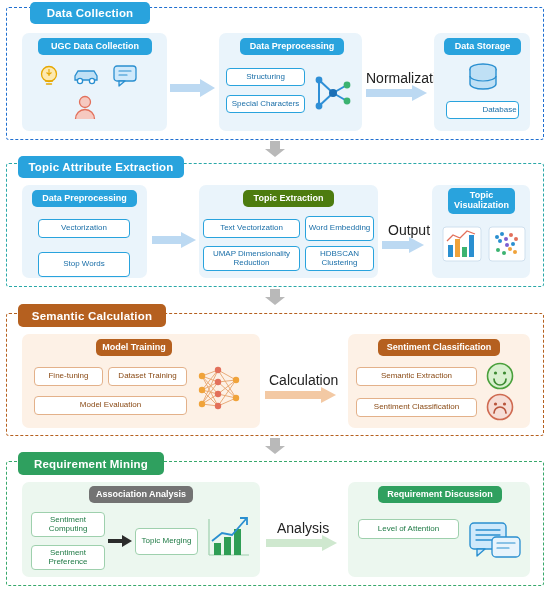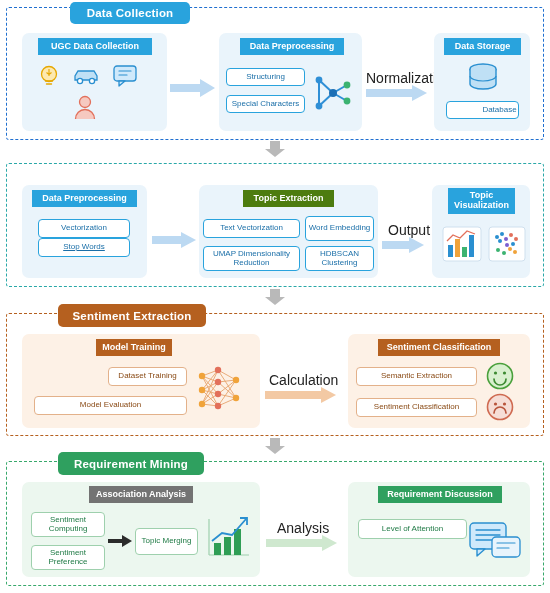--- a/index.html
+++ b/index.html
@@ -5,28 +5,28 @@
   html,body{margin:0;padding:0;}
   body{width:550px;height:593px;background:#ffffff;font-family:"Liberation Sans",sans-serif;overflow:hidden;}
   .canvas{position:relative;width:550px;height:593px;}
 
   
   .section{position:absolute;box-sizing:border-box;}
   .dashed{border:1.6px dashed;border-radius:3px;}
 
   .sec-title{position:absolute;box-sizing:border-box;color:#fff;font-size:11.5px;font-weight:bold;
              display:flex;align-items:center;justify-content:center;border-radius:5px;letter-spacing:.2px;
-             white-space:nowrap;padding:0 10px;margin-left:40px;}
+             white-space:nowrap;padding:0 10px;}
 
   
   .panel{position:absolute;box-sizing:border-box;border-radius:7px;}
 
   
   .chip{position:absolute;box-sizing:border-box;color:#fff;font-size:9px;font-weight:bold;
-        display:flex;align-items:center;justify-content:center;border-radius:0;text-align:center;
+        display:flex;align-items:center;justify-content:center;border-radius:5px;text-align:center;
         line-height:1.1;padding:0 0;}
 
   
   .wbox{position:absolute;box-sizing:border-box;background:#fff;border:1px solid;border-radius:4px;
         display:flex;align-items:center;justify-content:center;text-align:center;
         font-size:8px;line-height:1.12;padding:1px 2px;}
 
   .arrowwrap{position:absolute;}
 
   .lbl{position:absolute;font-size:14px;color:#222;white-space:nowrap;}
@@ -113,25 +113,26 @@
   </div>
   <div class="wbox" style="left:446px;top:101px;width:73px;height:18px;border-color:#29a3dd;color:#1b6fa8;padding-left:36px;">Database</div>
 
   <div class="arrowwrap" style="left:264px;top:141px;">
     <svg width="22" height="16" viewBox="0 0 22 16">
       <path d="M6 0 h10 v8 h5 l-10 8 l-10 -8 h5 z" fill="#b9b9b9"></path>
     </svg>
   </div>
 
   <div class="section dashed" style="left:6px;top:163px;width:538px;height:124px;border-color:#2aa8a8;"></div>
+  <div class="sec-title" style="left:18px;top:156px;width:166px;height:22px;background:#29a3dd;">Topic Attribute Extraction</div>
 
   <div class="panel" style="left:22px;top:185px;width:125px;height:93px;background:#eaf4fb;"></div>
   <div class="chip" style="left:32px;top:190px;width:105px;height:17px;background:#29a3dd;">Data Preprocessing</div>
   <div class="wbox" style="left:38px;top:219px;width:92px;height:19px;border-color:#29a3dd;color:#1b6fa8;">Vectorization</div>
-  <div class="wbox" style="left:38px;top:238px;width:92px;height:19px;border-color:#29a3dd;color:#1b6fa8;text-decoration:underline;">Stop  Words</div>
+  <div class="wbox" style="left:38px;top:252px;width:92px;height:25px;border-color:#29a3dd;color:#1b6fa8;">Stop  Words</div>
 
   <div class="arrowwrap" style="left:152px;top:231px;">
     <svg width="44" height="18" viewBox="0 0 44 18">
       <path d="M0 5 h29 v-4 l15 8 l-15 8 v-4 h-29 z" fill="#bcd9f2"></path>
     </svg>
   </div>
 
   <div class="panel" style="left:199px;top:185px;width:179px;height:93px;background:#eaf4fb;"></div>
   <div class="chip" style="left:243px;top:190px;width:91px;height:17px;background:#4d7c0f;">Topic Extraction</div>
   <div class="wbox" style="left:203px;top:219px;width:97px;height:19px;border-color:#29a3dd;color:#1b6fa8;">Text Vectorization</div>
@@ -176,24 +177,25 @@
     </svg>
   </div>
 
   <div class="arrowwrap" style="left:264px;top:289px;">
     <svg width="22" height="16" viewBox="0 0 22 16">
       <path d="M6 0 h10 v8 h5 l-10 8 l-10 -8 h5 z" fill="#b9b9b9"></path>
     </svg>
   </div>
 
   <div class="section dashed" style="left:6px;top:313px;width:538px;height:123px;border-color:#b5601f;"></div>
-  <div class="sec-title" style="left:18px;top:304px;width:148px;height:23px;background:#b5601f;">Sentiment Extraction</div>
+  <div class="sec-title" style="left:18px;top:304px;width:148px;height:23px;background:#b5601f;">Semantic Calculation</div>
 
   <div class="panel" style="left:22px;top:334px;width:238px;height:94px;background:#fdf1e6;"></div>
   <div class="chip" style="left:96px;top:339px;width:76px;height:17px;background:#b5601f;">Model Training</div>
+  <div class="wbox" style="left:34px;top:367px;width:69px;height:19px;border-color:#e3b18a;color:#8a4b16;">Fine-tuning</div>
   <div class="wbox" style="left:108px;top:367px;width:79px;height:19px;border-color:#e3b18a;color:#8a4b16;">Dataset Training</div>
   <div class="wbox" style="left:34px;top:396px;width:153px;height:19px;border-color:#e3b18a;color:#8a4b16;">Model Evaluation</div>
 
   <div class="arrowwrap" style="left:192px;top:362px;">
     <svg width="58" height="56" viewBox="0 0 58 56">
       <g stroke="#e7a46d" stroke-width="0.9" fill="none">
         <path d="M10 14 L26 8 M10 14 L26 20 M10 14 L26 32 M10 14 L26 44
                  M10 28 L26 8 M10 28 L26 20 M10 28 L26 32 M10 28 L26 44
                  M10 42 L26 8 M10 42 L26 20 M10 42 L26 32 M10 42 L26 44
                  M26 8 L44 18 M26 20 L44 18 M26 32 L44 18 M26 44 L44 18
@@ -275,21 +277,21 @@
 
   <div class="lbl" style="left:277px;top:520px;">Analysis</div>
   <div class="arrowwrap" style="left:266px;top:534px;">
     <svg width="72" height="18" viewBox="0 0 72 18">
       <path d="M0 5 h56 v-4 l15 8 l-15 8 v-4 h-56 z" fill="#cfe8cf"></path>
     </svg>
   </div>
 
   <div class="panel" style="left:348px;top:482px;width:182px;height:95px;background:#ecf7ef;"></div>
   <div class="chip" style="left:378px;top:486px;width:124px;height:17px;background:#2fa05f;">Requirement Discussion</div>
-  <div class="wbox" style="left:358px;top:519px;width:109px;height:20px;border-color:#9ed0ad;color:#1f7a45;">Level of Attention</div>
+  <div class="wbox" style="left:358px;top:519px;width:101px;height:20px;border-color:#9ed0ad;color:#1f7a45;">Level of Attention</div>
 
   <div class="arrowwrap" style="left:468px;top:521px;">
     <svg width="54" height="44" viewBox="0 0 54 44">
       <rect x="2" y="2" width="36" height="26" rx="4" fill="#cfe9fb" stroke="#2a8fd0" stroke-width="1.4"></rect>
       <path d="M9 28 v7 l8 -7 z" fill="#cfe9fb" stroke="#2a8fd0" stroke-width="1.4" stroke-linejoin="round"></path>
       <path d="M8 9 h24 M8 14 h24 M8 19 h16" stroke="#2a8fd0" stroke-width="1.3" stroke-linecap="round"></path>
       <rect x="24" y="16" width="28" height="20" rx="4" fill="#e8f4fc" stroke="#2a8fd0" stroke-width="1.3"></rect>
       <path d="M29 22 h18 M29 27 h12" stroke="#2a8fd0" stroke-width="1.2" stroke-linecap="round"></path>
     </svg>
   </div>

